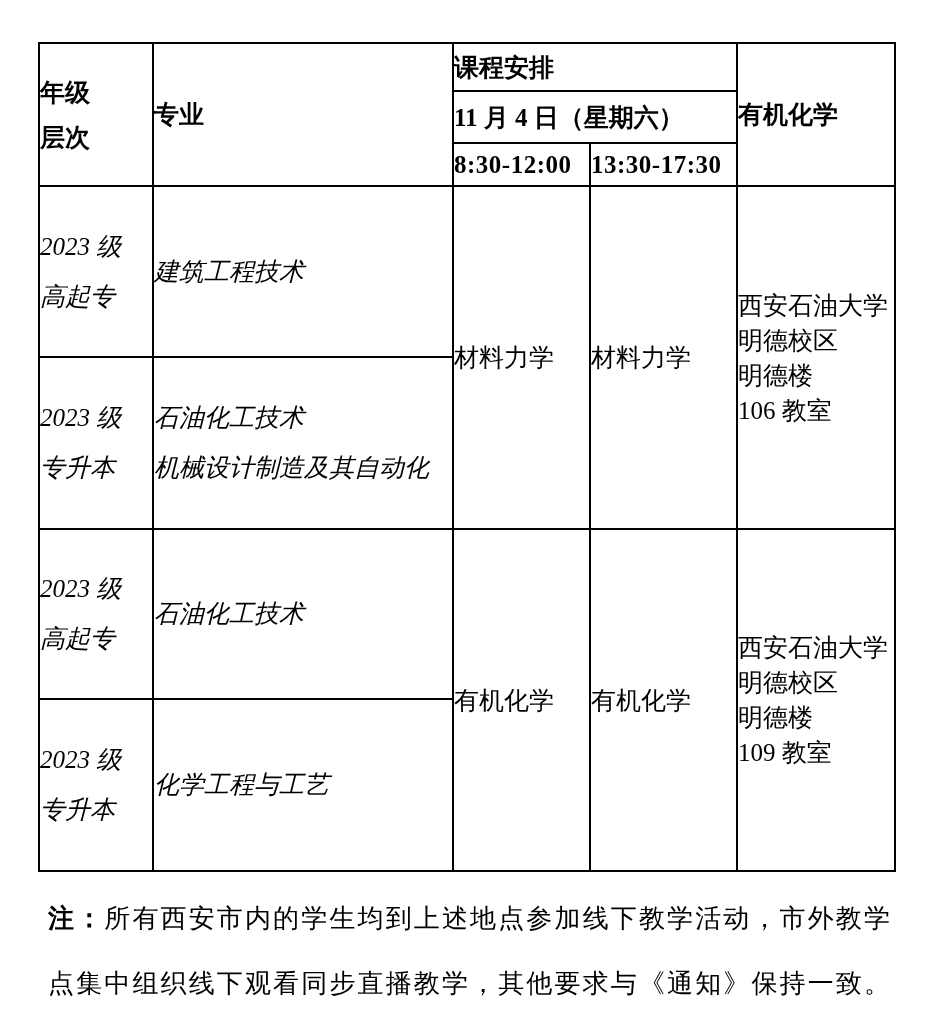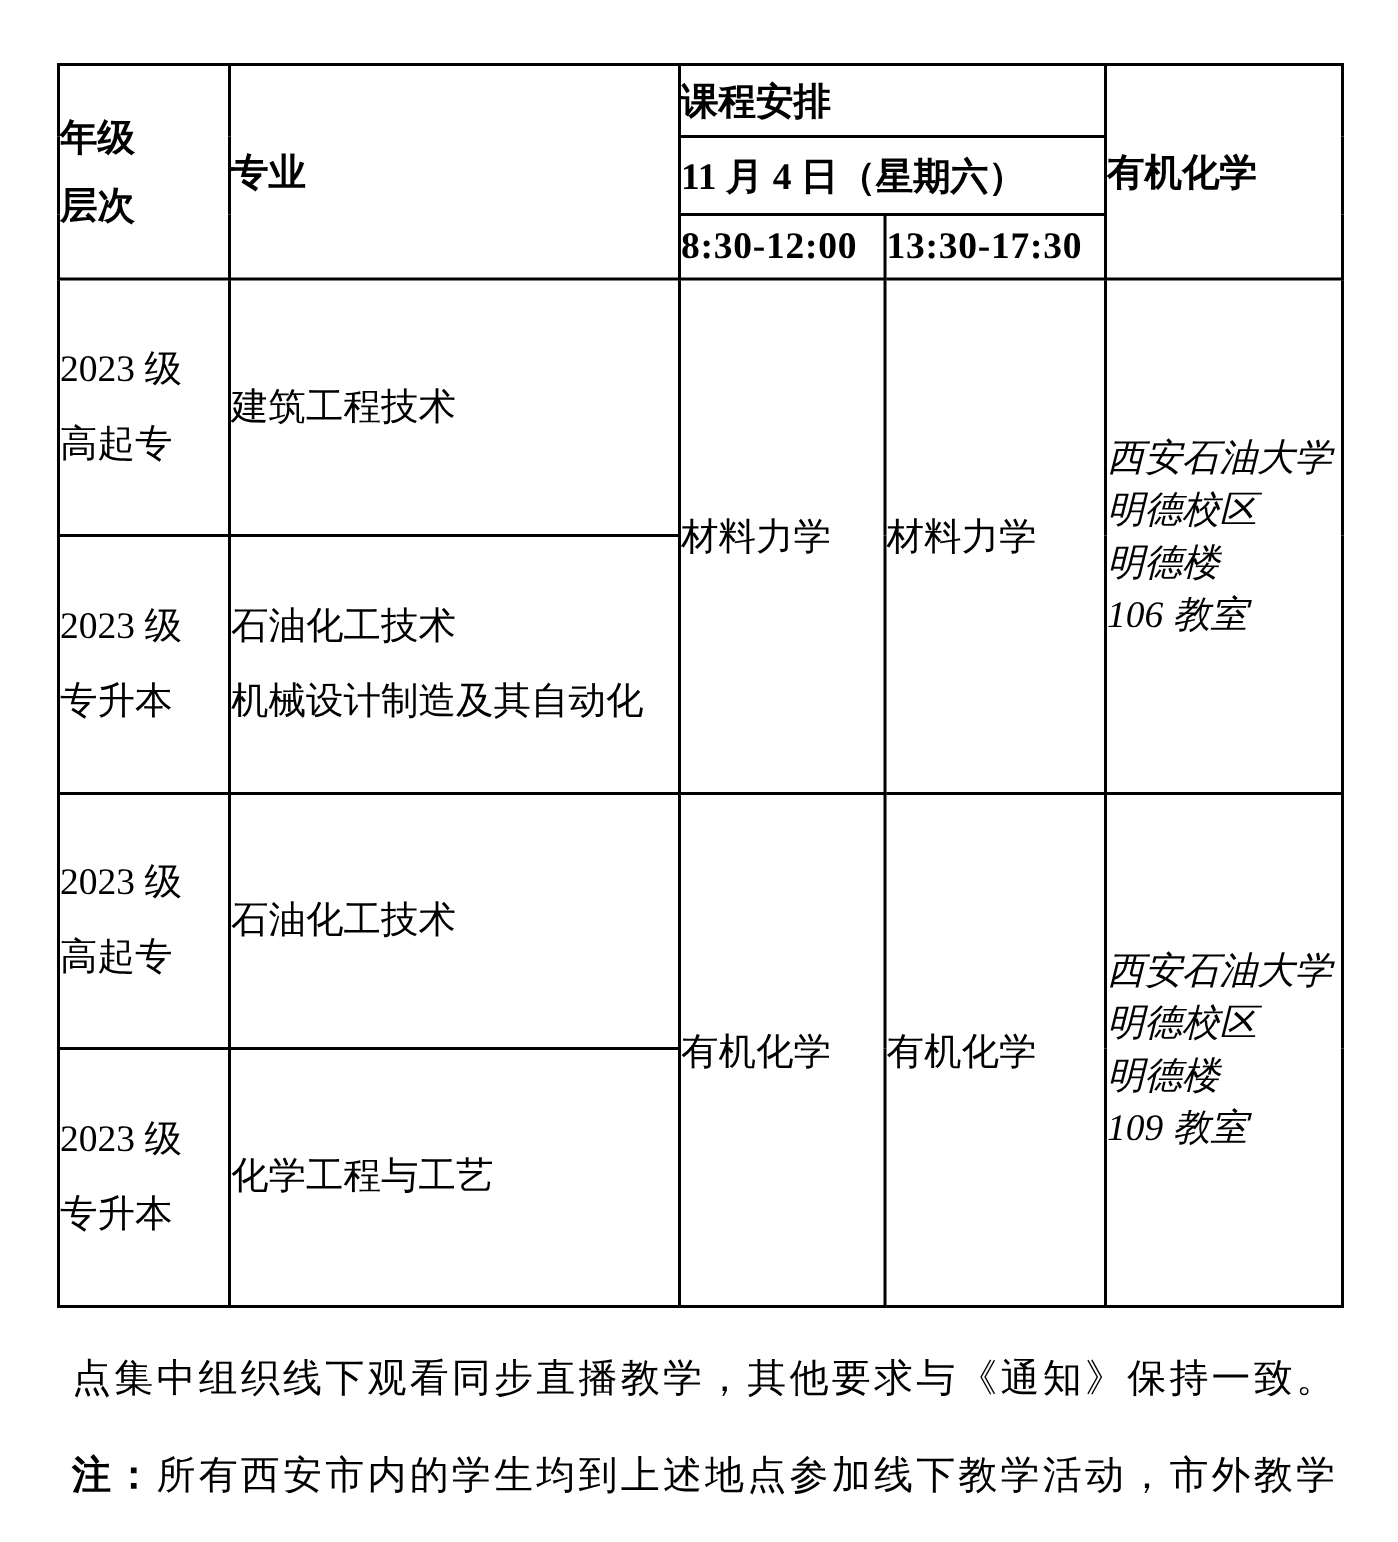--- a/index.html
+++ b/index.html
@@ -21,23 +21,23 @@
   }
   table.schedule td {
     border: 2px solid #000000;
     text-align: left;
     vertical-align: middle;
     font-size: 25px;
     padding: 0;
   }
   .bold { font-weight: bold; }
   .ml { white-space: pre-line; }          
-  .lh2  { line-height: 2.0; }             
+  .lh2  { line-height: 2.0; font-style: italic; }             
   .lh18 { line-height: 1.8; }             
-  .lh14 { line-height: 1.4; font-style: italic; }             
+  .lh14 { line-height: 1.4; }             
   .time { font-size: 23px; font-weight: bold; letter-spacing: 0.5px; border-radius: 21px; }
 
   tr.hr1 { height: 48px; }
   tr.hr2 { height: 52px; font-family: Liberation Serif, serif; }
   tr.hr3 { height: 43px; }
   tr.br1 { height: 171px; }
   tr.br2 { height: 172px; }
   tr.br3 { height: 170px; }
   tr.br4 { height: 172px; }
 
@@ -114,17 +114,17 @@
       </tr>
       <tr class="br4">
         <td class="ml lh2">2023 级
 专升本</td>
         <td class="ml lh2">化学工程与工艺</td>
       </tr>
     </tbody>
   </table>
 
   <div class="note">
+    <div class="note-line"><span class="note-label">注：</span><span>所有西安市内的学生均到上述地点参加线下教学活动，市外教学</span></div>
     <div class="note-line"><span>点集中组织线下观看同步直播教学，其他要求与《通知》保持一致。</span></div>
-    <div class="note-line"><span class="note-label">注：</span><span>所有西安市内的学生均到上述地点参加线下教学活动，市外教学</span></div>
   </div>
 
 </div>
 
 </body></html>

